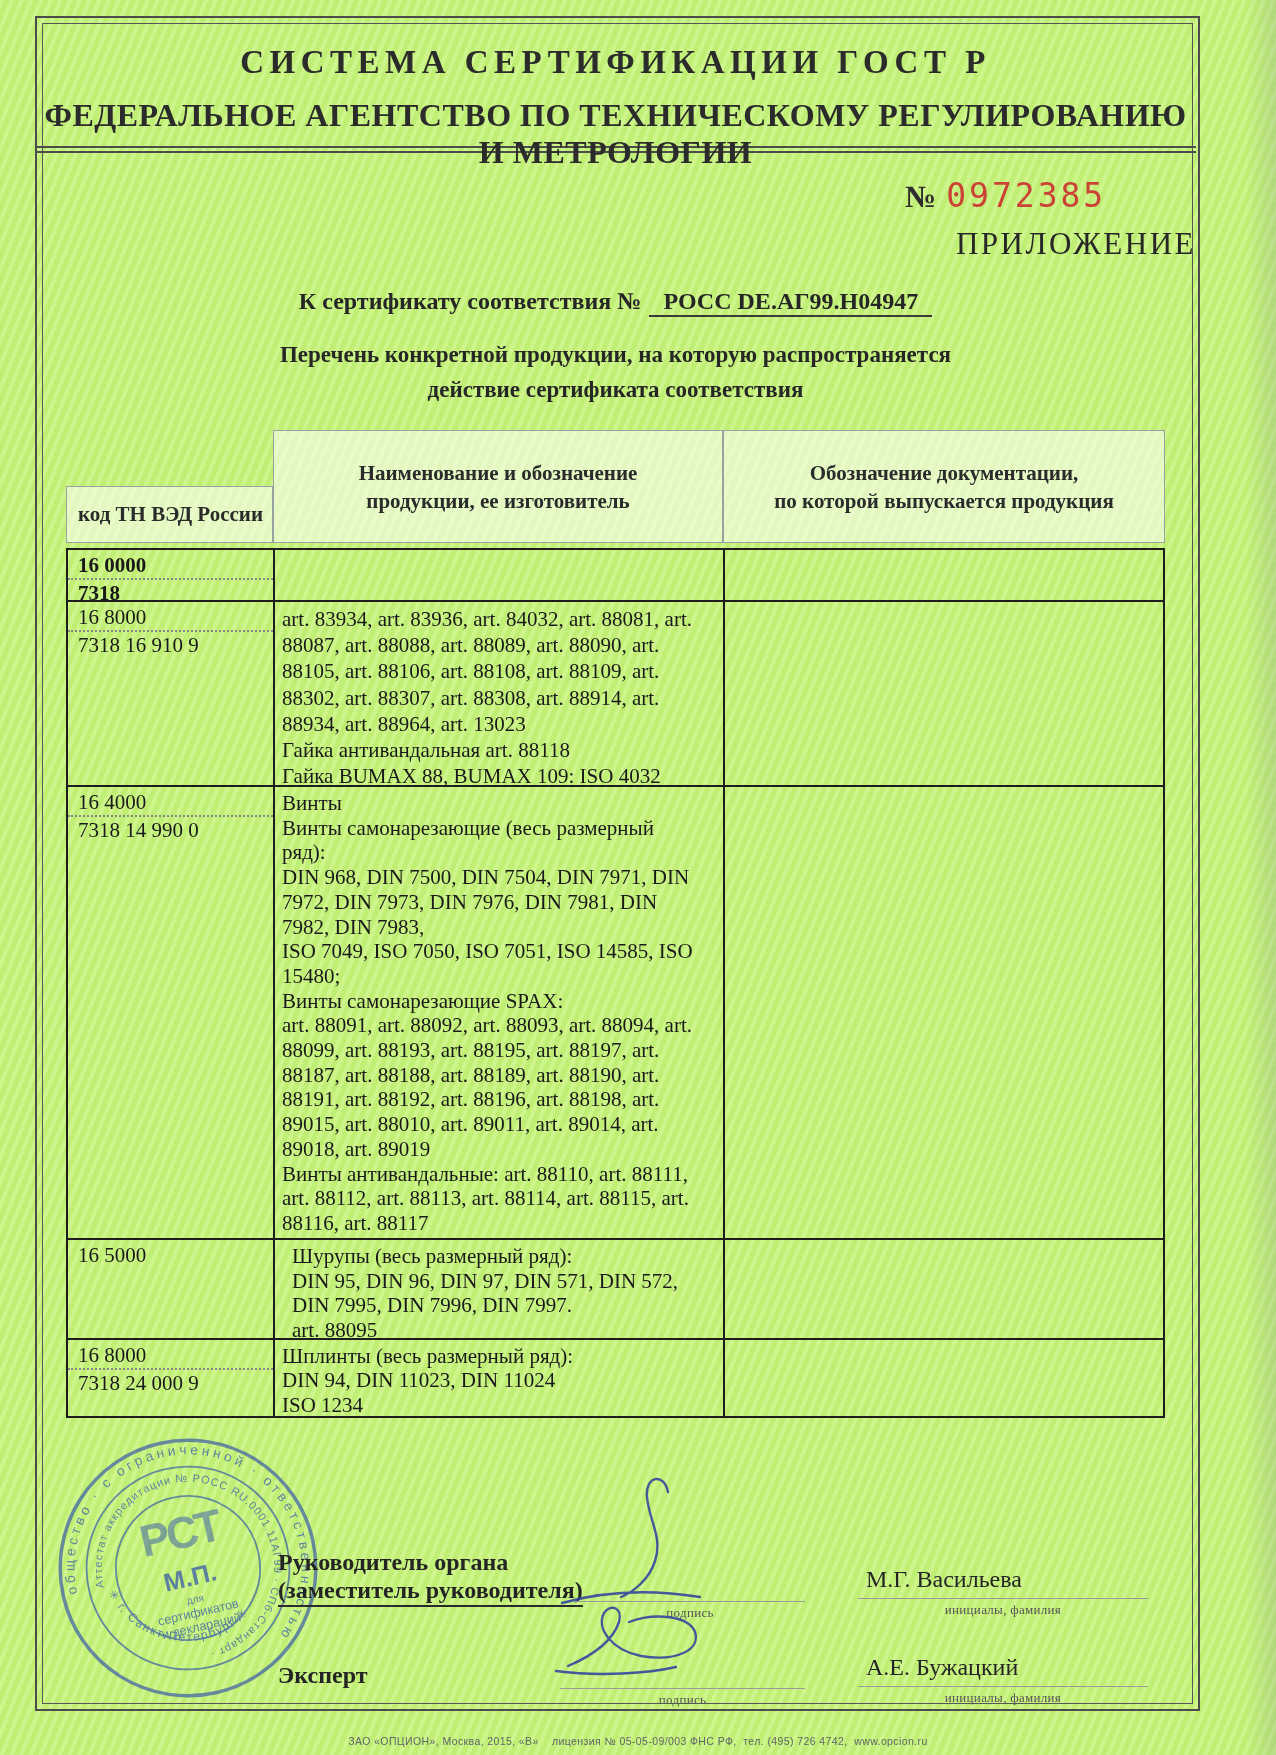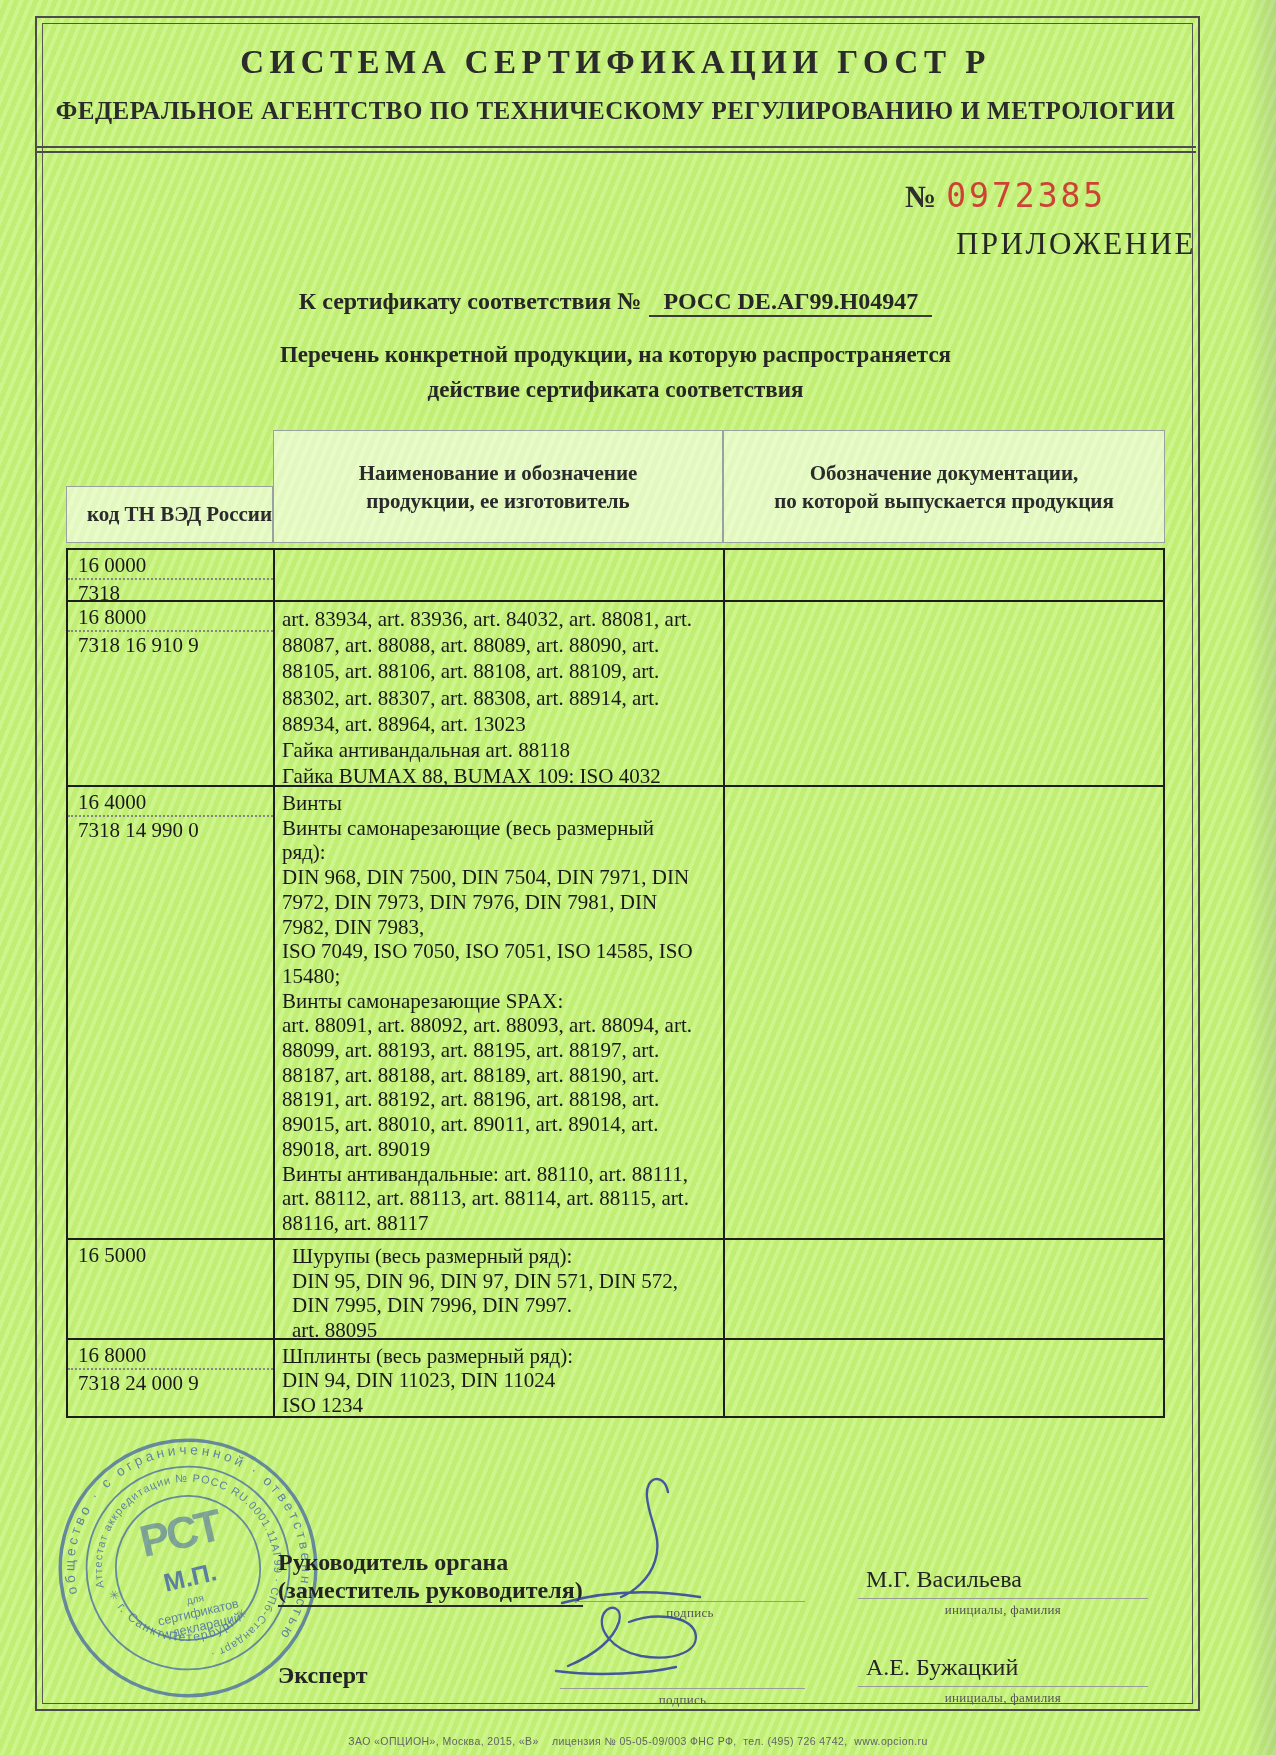--- a/index.html
+++ b/index.html
@@ -16,51 +16,51 @@
   
   .frame-outer{position:absolute;left:35px;top:16px;width:1161px;height:1691px;border:2px solid #4c4c4c;}
   .frame-inner{position:absolute;left:5px;top:5px;right:5px;bottom:5px;border:1.5px solid #565656;}
   .header-sep{position:absolute;left:35px;top:146px;width:1161px;height:7px;
     border-top:2px solid #4c4c4c;border-bottom:2px solid #4c4c4c;box-sizing:border-box;}
 
   
   .top-title{position:absolute;left:35px;top:44px;width:1161px;text-align:center;
     font-size:33px;font-weight:bold;letter-spacing:5.5px;color:#2b2b2b;}
   .top-subtitle{position:absolute;left:35px;top:97px;width:1161px;text-align:center;
-    font-size:25px;font-weight:bold;letter-spacing:.5px;color:#2b2b2b;}
+    font-size:32px;font-weight:bold;letter-spacing:.5px;color:#2b2b2b;}
 
   .doc-number{position:absolute;top:176px;left:905px;white-space:nowrap;}
   .doc-number .nsign{font-size:31px;color:#2e2e2e;font-weight:bold;margin-right:10px;}
   .doc-number .nval{font-family:"DejaVu Sans Mono", monospace;font-size:33px;letter-spacing:3px;color:#cc4336;}
 
   .doc-title{position:absolute;left:35px;top:226px;width:1161px;text-align:right;
     font-size:31px;font-weight:normal;letter-spacing:2.5px;color:#262626;}
 
   .cert-line{position:absolute;left:35px;top:288px;width:1161px;text-align:center;font-size:24px;font-weight:bold;color:#262626;}
   .cert-line .cert-val{font-weight:bold;border-bottom:2px solid #3a3a3a;padding:0 14px 1px 14px;margin-left:8px;}
 
   .purpose-1{position:absolute;left:35px;top:342px;width:1161px;text-align:center;font-size:23px;font-weight:bold;color:#262626;}
   .purpose-2{position:absolute;left:35px;top:377px;width:1161px;text-align:center;font-size:23px;font-weight:bold;color:#262626;}
 
   
   .thead-cell{position:absolute;box-sizing:border-box;border:1px solid #9aa2a1;background:rgba(253,255,254,.55);
     font-weight:bold;font-size:21px;color:#2b2b2b;display:flex;align-items:center;}
   .h-c1t{left:66px;top:430px;width:207px;height:57px;padding-left:12px;}
-  .h-c1b{left:66px;top:486px;width:207px;height:57px;padding-left:20px;}
+  .h-c1b{left:66px;top:486px;width:207px;height:57px;padding-left:11px;}
   .h-c2{left:273px;top:430px;width:450px;height:113px;justify-content:center;text-align:center;white-space:pre-line;line-height:28px;}
   .h-c3{left:723px;top:430px;width:442px;height:113px;justify-content:center;text-align:center;white-space:pre-line;line-height:28px;}
 
   
   .tbody{position:absolute;left:66px;top:548px;width:1099px;height:870px;box-sizing:border-box;border:2px solid #1d1d1d;}
   .vline{position:absolute;top:0;bottom:0;width:2px;background:#1d1d1d;}
   .vline-1{left:205px;} .vline-2{left:655px;}
   .hline{position:absolute;left:0;right:0;height:2px;background:#1d1d1d;}
   .hl-1{top:50px;} .hl-2{top:235px;} .hl-3{top:688px;} .hl-4{top:788px;}
   .trow{position:absolute;left:0;right:0;}
-  .row-a{top:0;height:41px;} .row-b{top:52px;height:183px;} .row-c{top:237px;height:451px;}
+  .row-a{top:0;height:41px;font-weight:bold;} .row-b{top:52px;height:183px;} .row-c{top:237px;height:451px;}
   .row-d{top:690px;height:98px;} .row-e{top:790px;height:76px;}
   .c1{position:absolute;left:0;top:0;bottom:0;width:205px;box-sizing:border-box;padding:2px 8px 0 10px;}
   .code{font-size:21px;line-height:26px;color:#191919;}
   .dotline{border-top:2px dotted #868686;margin:0 -8px 0 -10px;height:0;}
   .c2{position:absolute;left:207px;width:448px;top:0;bottom:0;box-sizing:border-box;
     padding:4px 2px 0 7px;font-size:21px;color:#191919;white-space:pre-line;}
   .row-b .c2{line-height:26.2px;}
   .row-c .c2{line-height:24.7px;}
   .row-d .c2{line-height:24.6px;padding-left:17px;}
   .row-e .c2{line-height:24.4px;}

